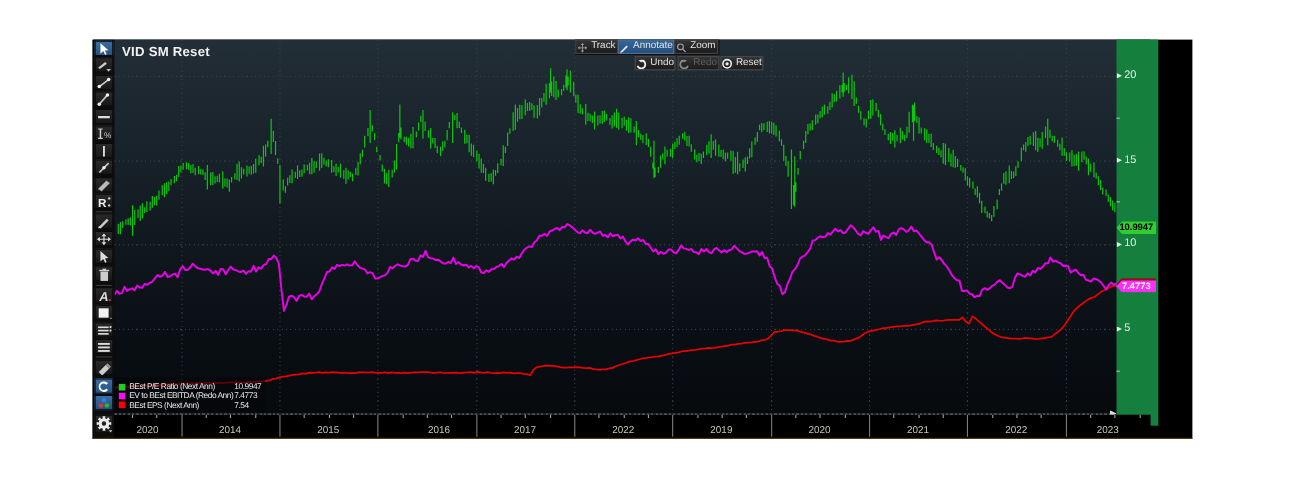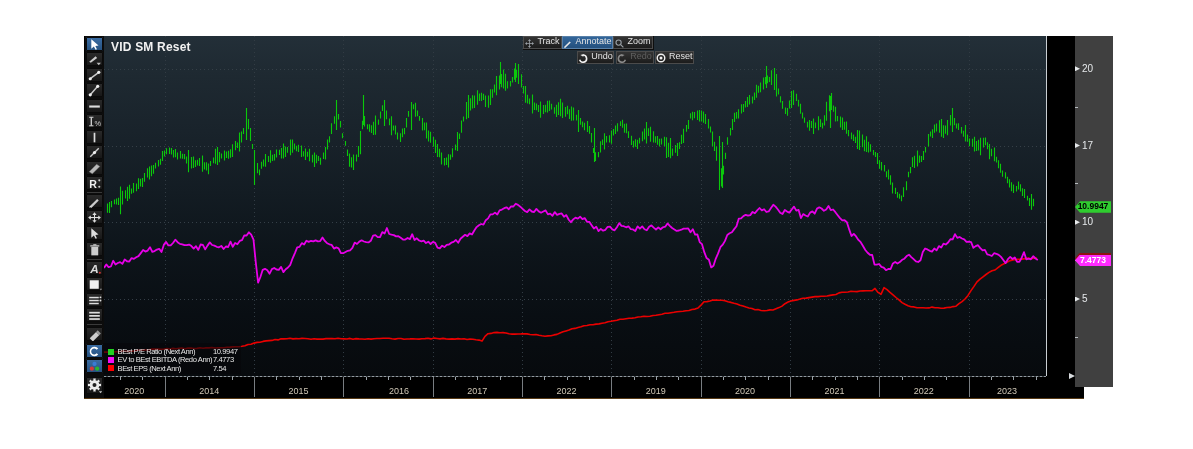--- a/index.html
+++ b/index.html
@@ -7,21 +7,21 @@
 .abs{position:absolute;}
 #panelbg{left:84px;top:36px;width:1000px;height:363px;background:#000;}
 #plot{left:104px;top:36px;width:941.5px;height:339.5px;overflow:hidden;
  background:linear-gradient(180deg,#232f38 0%,#1e2931 12%,#19232b 28%,#131c23 46%,#0d141a 64%,#090e13 82%,#070a0d 100%);}
 .gh{position:absolute;left:0;width:100%;height:1px;
  background-image:repeating-linear-gradient(90deg,#353f47 0 1px,transparent 1px 4px);}
 .gv{position:absolute;top:0;width:1px;height:100%;
  background-image:repeating-linear-gradient(180deg,#323c44 0 1px,transparent 1px 4px);}
 #xaxisline{left:104px;top:375.5px;width:941.5px;height:1px;
  background-image:repeating-linear-gradient(90deg,#939ba1 0 2px,#3f4549 2px 4px);}
-#yaxis{left:1075px;top:36px;width:37.5px;height:351px;background:#404040;}
+#yaxis{left:1015px;top:36px;width:37.5px;height:351px;background:#15803d;}
 #axline{left:1045.5px;top:36px;width:1px;height:340px;background:#c9ced2;}
 #xaxis{left:104px;top:376.5px;width:941.5px;height:21px;background:#000;overflow:hidden;}
 .ylab{position:absolute;left:7px;color:#e6e9eb;font-size:10px;line-height:10px;}
 .ytickmaj{position:absolute;left:0;width:5px;height:5px;background:#e6e9eb;
  clip-path:polygon(0 0,100% 50%,0 100%);}
 .ytickmin{position:absolute;left:0;width:3px;height:1px;background:#b7bcc0;}
 .tag{position:absolute;left:0;width:36px;height:11.5px;font-size:8.5px;line-height:11.5px;
  text-align:center;clip-path:polygon(0 50%,5px 0,100% 0,100% 100%,5px 100%);}
 .yearline{position:absolute;top:0.5px;width:1px;height:20px;background:#787d81;}
 .qtick{position:absolute;top:0;width:1px;height:3px;background:#9aa2a8;}
@@ -163,21 +163,21 @@
 <path d="M3.5 167.5V176.8M5.5 165.9V177.0M7.5 165.1V171.3M10.5 163.5V168.3M12.5 162.4V168.5M14.5 161.8V169.0M16.5 150.5V178.3M18.5 154.8V168.5M21.5 154.2V162.5M23.5 150.8V164.9M25.5 148.8V162.7M27.5 152.4V157.7M29.5 146.9V156.8M32.5 147.5V155.3M34.5 142.2V152.9M36.5 142.8V150.6M38.5 142.0V151.0M40.5 137.1V145.7M43.5 132.3V141.6M45.5 130.6V143.4M47.5 129.6V140.3M49.5 128.9V137.7M51.5 126.7V132.5M54.5 124.1V130.5M56.5 122.8V128.7M58.5 115.0V125.0M60.5 114.4V120.6M62.5 112.2V118.3M65.5 111.6V117.9M67.5 112.1V118.5M69.5 113.9V121.6M71.5 113.1V121.2M73.5 116.6V123.4M76.5 114.9V122.5M78.5 117.8V122.7M80.5 117.9V123.2M82.5 120.5V127.6M84.5 114.0V136.2M87.5 120.9V132.5M89.5 120.4V132.1M91.5 124.3V130.9M93.5 123.8V129.4M95.5 122.0V129.9M98.5 119.6V135.7M100.5 126.3V133.6M102.5 126.3V134.4M104.5 127.4V138.3M106.5 124.9V130.0M109.5 121.5V127.2M111.5 112.8V127.7M113.5 110.9V128.9M115.5 116.0V126.2M117.5 117.4V122.6M120.5 114.5V124.4M122.5 115.4V122.0M124.5 114.7V122.8M126.5 113.2V121.7M128.5 108.3V121.1M131.5 105.1V114.2M133.5 106.5V112.1M135.5 96.4V115.4M137.5 95.4V106.4M139.5 91.9V97.9M142.5 85.8V94.0M144.5 82.9V93.2M146.5 92.1V104.9M148.5 108.1V112.9M150.5 117.7V128.6M153.5 127.1V137.2M155.5 133.4V139.2M157.5 125.7V132.7M159.5 123.4V130.4M161.5 118.1V130.7M164.5 120.1V125.9M166.5 114.3V126.8M168.5 118.7V124.9M170.5 118.1V124.6M172.5 113.5V121.6M175.5 113.8V118.9M177.5 112.0V122.4M179.5 107.6V122.5M181.5 110.4V121.0M183.5 110.9V116.7M186.5 103.5V119.2M188.5 103.4V116.7M190.5 107.4V113.6M192.5 109.8V115.2M194.5 108.8V116.1M197.5 109.4V121.1M199.5 115.2V120.4M201.5 112.6V123.9M203.5 115.8V120.8M205.5 112.7V125.3M208.5 118.7V126.5M210.5 116.5V131.0M212.5 118.8V127.2M214.5 120.1V125.0M216.5 121.8V128.7M219.5 116.5V123.0M221.5 111.0V123.6M223.5 103.4V113.4M225.5 100.2V106.6M227.5 87.3V98.0M230.5 80.3V87.8M232.5 72.9V84.5M234.5 77.9V83.6M236.5 84.9V91.6M238.5 97.3V102.3M241.5 104.9V109.8M243.5 113.6V119.9M245.5 117.5V130.8M247.5 121.3V131.4M249.5 118.4V134.0M252.5 118.4V125.4M254.5 109.9V121.1M256.5 95.0V118.2M258.5 84.8V93.3M260.5 80.0V90.6M263.5 88.3V93.3M265.5 88.3V95.7M267.5 89.2V97.1M269.5 85.7V99.1M271.5 79.5V98.8M274.5 83.6V88.8M276.5 75.4V82.6M278.5 69.2V75.0M280.5 65.0V74.9M282.5 74.4V83.2M285.5 82.5V89.3M287.5 80.3V99.3M289.5 89.5V94.5M291.5 89.5V98.5M293.5 96.5V103.4M296.5 97.3V106.0M298.5 92.4V101.2M300.5 92.0V98.2M302.5 82.1V91.5M304.5 74.9V80.7M307.5 66.6V75.0M309.5 68.3V73.2M311.5 66.8V80.7M313.5 74.6V80.3M315.5 80.0V84.8M318.5 81.9V94.6M320.5 86.4V94.3M322.5 86.4V102.5M324.5 94.5V105.5M326.5 95.7V106.8M329.5 101.0V110.8M331.5 103.8V117.1M333.5 108.0V121.0M335.5 112.8V121.2M337.5 116.6V128.4M340.5 122.0V129.5M342.5 121.6V129.0M344.5 118.2V131.6M346.5 118.6V123.7M348.5 112.3V121.2M351.5 108.6V114.3M353.5 96.0V115.0M355.5 97.4V103.0M357.5 84.5V96.7M359.5 80.6V85.6M362.5 66.1V83.2M364.5 68.4V76.1M366.5 62.2V74.6M368.5 59.2V72.4M370.5 59.6V72.1M373.5 54.3V68.7M375.5 57.6V65.0M377.5 56.7V65.0M379.5 57.8V63.9M381.5 59.6V71.1M384.5 59.5V71.7M386.5 53.2V69.0M388.5 53.2V61.7M390.5 48.6V56.5M392.5 40.1V59.3M395.5 39.6V53.4M397.5 38.0V51.3M399.5 33.6V52.6M401.5 37.7V54.8M403.5 45.3V52.5M406.5 45.0V50.5M408.5 41.0V46.5M410.5 32.6V43.8M412.5 34.1V41.8M414.5 34.5V46.4M417.5 38.3V51.5M419.5 50.0V57.5M421.5 50.1V66.7M423.5 58.8V67.4M425.5 62.4V68.2M428.5 58.5V77.5M430.5 66.5V73.9M432.5 67.4V74.2M434.5 68.9V75.9M436.5 65.4V81.8M439.5 69.0V78.0M441.5 68.8V76.3M443.5 64.8V76.4M445.5 64.4V75.0M447.5 67.7V73.5M450.5 71.2V77.7M452.5 68.7V80.9M454.5 66.3V78.9M456.5 62.8V80.2M458.5 66.5V81.9M461.5 71.1V80.7M463.5 69.8V78.3M465.5 73.2V82.9M467.5 70.5V84.8M469.5 71.5V84.4M472.5 78.7V84.6M474.5 74.0V96.1M476.5 82.1V88.7M478.5 85.5V91.2M480.5 86.8V94.3M483.5 85.1V95.9M485.5 90.1V97.7M487.5 97.1V106.5M489.5 112.0V117.1M491.5 116.2V124.9M494.5 115.9V121.3M496.5 105.3V116.4M498.5 103.4V109.1M500.5 97.2V113.4M502.5 100.1V106.6M505.5 99.2V106.6M507.5 94.4V107.7M509.5 92.9V99.4M511.5 89.5V97.9M513.5 87.3V95.6M516.5 85.2V90.1M518.5 83.7V91.8M520.5 87.7V96.8M522.5 87.4V97.2M524.5 95.2V102.0M527.5 99.7V108.9M529.5 104.7V111.5M531.5 103.2V110.7M533.5 103.7V113.0M535.5 101.8V107.6M538.5 95.5V105.2M540.5 92.4V103.5M542.5 86.1V107.6M544.5 92.2V100.1M546.5 90.7V105.7M549.5 95.3V106.6M551.5 100.3V106.7M553.5 100.0V108.8M555.5 102.8V110.6M557.5 102.6V108.4M560.5 100.8V110.2M562.5 101.3V122.1M564.5 106.7V121.1M566.5 114.4V122.3M568.5 112.4V119.8M571.5 109.1V116.7M573.5 106.9V120.0M575.5 106.2V113.1M577.5 98.7V108.1M579.5 92.7V106.9M582.5 89.0V95.7M584.5 83.9V92.9M586.5 77.3V82.4M588.5 75.8V84.3M590.5 76.1V82.2M593.5 74.6V84.0M595.5 74.1V85.4M597.5 74.6V85.6M599.5 75.6V86.8M601.5 77.9V88.0M604.5 82.9V92.5M606.5 90.6V96.6M608.5 95.6V110.2M610.5 105.8V114.9M612.5 110.5V124.7M615.5 125.9V136.1M617.5 132.2V150.5M619.5 129.7V138.4M621.5 116.8V122.9M623.5 101.3V108.8M626.5 92.0V99.4M628.5 83.0V94.1M630.5 76.7V86.1M632.5 76.0V82.7M634.5 73.3V82.4M637.5 68.2V77.4M639.5 68.0V76.0M641.5 64.9V71.6M643.5 60.9V70.9M645.5 58.9V68.4M648.5 60.5V67.4M650.5 56.4V64.0M652.5 48.7V61.7M654.5 49.7V56.8M656.5 46.6V56.3M659.5 41.4V53.5M661.5 41.0V48.2M663.5 39.5V47.3M665.5 41.1V46.0M667.5 34.3V48.9M670.5 39.7V45.1M672.5 37.9V60.4M674.5 52.6V58.4M676.5 60.2V66.5M678.5 65.1V72.8M681.5 71.4V77.9M683.5 72.0V79.8M685.5 64.6V72.4M687.5 54.9V71.9M689.5 54.3V69.1M692.5 57.7V64.9M694.5 63.8V70.6M696.5 67.7V77.8M698.5 76.5V82.4M700.5 81.4V86.7M703.5 85.7V91.6M705.5 84.1V94.8M707.5 85.0V92.0M709.5 82.5V98.1M711.5 86.5V92.3M714.5 80.2V94.3M716.5 83.3V90.9M718.5 86.7V92.4M720.5 79.3V89.4M722.5 65.7V84.7M725.5 59.3V75.2M727.5 57.1V74.1M729.5 69.5V75.8M731.5 70.8V85.4M733.5 79.9V85.3M736.5 80.5V91.6M738.5 81.6V93.9M740.5 85.8V93.7M742.5 85.4V97.7M744.5 94.1V100.3M747.5 96.5V103.2M749.5 98.4V104.9M751.5 100.7V107.0M753.5 93.9V112.9M755.5 94.4V114.1M758.5 98.5V111.2M760.5 103.7V115.3M762.5 100.2V116.0M764.5 105.8V116.4M766.5 108.3V115.8M769.5 114.1V119.3M771.5 116.1V121.0M773.5 117.0V128.1M775.5 124.3V132.7M777.5 125.9V134.4M780.5 129.1V135.5M782.5 135.3V141.2M784.5 133.4V143.6M786.5 139.3V148.7M788.5 146.5V157.6M791.5 151.8V157.9M793.5 156.1V161.8M795.5 157.7V162.7M797.5 159.5V165.2M799.5 151.3V161.1M802.5 145.3V154.2M804.5 135.8V141.2M806.5 130.9V137.3M808.5 121.2V131.0M810.5 119.7V131.9M813.5 114.5V130.5M815.5 119.5V126.7M817.5 120.0V125.9M819.5 115.1V124.0M821.5 110.9V116.4M824.5 98.1V110.6M826.5 95.4V100.5M828.5 93.2V101.9M830.5 88.5V96.8M832.5 87.4V95.5M835.5 84.3V96.7M837.5 83.0V100.7M839.5 89.3V102.1M841.5 89.6V97.7M843.5 84.0V99.3M846.5 79.1V89.5M848.5 75.3V88.0M850.5 81.9V89.2M852.5 87.5V92.5M854.5 87.3V94.1M857.5 91.1V97.5M859.5 94.7V100.8M861.5 88.9V105.5M863.5 98.5V105.8M865.5 102.5V110.3M868.5 102.7V110.8M870.5 100.7V115.4M872.5 105.0V114.9M874.5 103.8V114.6M876.5 101.8V119.2M879.5 101.7V111.5M881.5 101.5V109.3M883.5 106.3V113.3M885.5 108.0V123.3M887.5 112.7V120.2M890.5 111.6V125.2M892.5 120.8V126.6M894.5 124.2V132.3M896.5 127.7V136.7M898.5 134.5V140.8M901.5 136.2V142.5M903.5 140.8V147.3M905.5 143.2V151.4M907.5 146.2V155.3M909.5 148.5V157.0M912.5 150.1V155.5M914.5 145.6V153.4M916.5 148.2V155.6M918.5 152.2V160.0M920.5 153.1V161.9M923.5 159.7V164.6M925.5 162.0V170.1M927.5 158.0V173.7M929.5 162.8V170.3M142.5 72.0V104.0M150.5 114.0V149.0M232.5 64.0V94.0M259.5 59.0V89.0M280.5 64.0V90.0M307.5 66.0V94.0M364.5 59.0V82.0M396.5 26.0V48.0M411.5 27.0V46.0M414.5 28.0V48.0M490.5 92.0V126.0M566.5 102.0V122.0M615.5 100.0V154.0M618.5 106.0V152.0M662.5 30.0V52.0M670.5 32.0V54.0M726.5 60.0V92.0M848.5 72.0V96.0" stroke="#0bc80b" stroke-width="1.1" fill="none"></path>
 <path d="M0.0 231.9L2.3 228.4L4.6 231.2L6.9 230.5L9.2 224.8L11.5 228.5L13.8 227.0L16.1 226.1L18.4 227.9L20.7 223.5L23.0 225.3L25.3 225.5L27.6 222.1L29.9 222.9L32.2 221.2L34.5 220.1L36.8 217.1L39.1 214.0L41.4 215.6L43.7 214.6L46.0 211.2L48.3 215.8L50.6 215.1L52.9 213.6L55.2 212.8L57.5 216.1L59.8 208.9L62.1 205.9L64.4 209.4L66.7 209.4L69.0 207.0L71.3 203.7L73.6 206.2L75.9 207.9L78.2 208.3L80.5 209.1L82.8 209.2L85.1 208.6L87.4 210.1L89.7 212.6L92.0 210.2L94.3 213.9L96.6 208.5L98.9 208.8L101.2 213.4L103.5 209.6L105.8 206.4L108.1 209.0L110.4 209.6L112.7 210.8L115.0 211.3L117.3 209.9L119.6 213.0L121.9 210.5L124.2 211.0L126.5 205.7L128.8 210.8L131.1 207.0L133.4 208.2L135.7 204.9L138.0 204.1L140.3 199.4L142.6 199.5L144.9 196.3L147.2 198.6L149.5 203.7L151.8 226.5L154.1 246.6L156.4 241.0L158.7 233.8L161.0 232.8L163.3 234.2L165.6 237.7L167.9 233.1L170.2 232.0L172.5 233.5L174.8 233.9L177.1 230.9L179.4 236.1L181.7 233.3L184.0 231.5L186.3 228.8L188.6 222.3L190.9 217.1L193.2 211.3L195.5 210.9L197.8 207.1L200.1 208.5L202.4 204.7L204.7 205.9L207.0 204.8L209.3 205.4L211.6 204.4L213.9 205.4L216.2 205.1L218.5 201.5L220.8 204.9L223.1 207.2L225.4 208.3L227.7 208.9L230.0 212.6L232.3 211.4L234.6 212.3L236.9 217.1L239.2 217.2L241.5 216.0L243.8 214.8L246.1 214.3L248.4 211.9L250.7 206.6L253.0 208.0L255.3 205.6L257.6 204.3L259.9 205.5L262.2 206.1L264.5 206.4L266.8 204.8L269.1 199.7L271.4 199.1L273.7 201.1L276.0 201.2L278.3 196.1L280.6 197.5L282.9 192.0L285.2 198.0L287.5 198.7L289.8 199.1L292.1 200.4L294.4 200.2L296.7 201.8L299.0 203.5L301.3 203.6L303.6 202.0L305.9 203.1L308.2 198.2L310.5 204.0L312.8 202.3L315.1 204.5L317.4 205.4L319.7 204.6L322.0 207.1L324.3 205.7L326.6 208.0L328.9 205.9L331.2 206.9L333.5 211.7L335.8 212.3L338.1 209.7L340.4 211.1L342.7 208.8L345.0 208.5L347.3 206.7L349.6 205.9L351.9 204.0L354.2 206.8L356.5 202.8L358.8 200.8L361.1 198.8L363.4 200.1L365.7 197.4L368.0 198.5L370.3 194.5L372.6 191.1L374.9 189.2L377.2 188.0L379.5 188.6L381.8 184.2L384.1 182.4L386.4 178.4L388.7 178.4L391.0 176.6L393.3 178.5L395.6 174.4L397.9 173.6L400.2 172.2L402.5 171.3L404.8 173.2L407.1 170.3L409.4 170.5L411.7 167.7L414.0 168.9L416.3 170.7L418.6 172.8L420.9 175.0L423.2 176.1L425.5 173.4L427.8 175.5L430.1 176.0L432.4 172.9L434.7 175.4L437.0 176.7L439.3 175.5L441.6 174.4L443.9 178.4L446.2 177.6L448.5 179.8L450.8 176.1L453.1 178.8L455.4 177.9L457.7 177.4L460.0 180.7L462.3 179.1L464.6 183.5L466.9 186.3L469.2 183.4L471.5 181.7L473.8 182.6L476.1 180.7L478.4 183.1L480.7 182.1L483.0 185.8L485.3 185.8L487.6 189.2L489.9 192.6L492.2 190.7L494.5 195.1L496.8 192.9L499.1 194.7L501.4 193.8L503.7 190.8L506.0 190.7L508.3 193.3L510.6 194.3L512.9 191.2L515.2 187.1L517.5 189.8L519.8 190.2L522.1 191.3L524.4 190.3L526.7 193.1L529.0 193.4L531.3 195.0L533.6 190.4L535.9 192.7L538.2 190.4L540.5 193.2L542.8 194.3L545.1 190.7L547.4 189.4L549.7 191.6L552.0 193.5L554.3 191.4L556.6 193.2L558.9 191.3L561.2 190.7L563.5 187.4L565.8 189.8L568.1 192.0L570.4 193.4L572.7 194.9L575.0 194.5L577.3 193.7L579.6 192.6L581.9 192.7L584.2 192.4L586.5 196.3L588.8 193.2L591.1 198.7L593.4 198.4L595.7 206.1L598.0 208.2L600.3 216.2L602.6 222.1L604.9 223.7L607.2 231.4L609.5 229.8L611.8 222.6L614.1 217.4L616.4 211.2L618.7 208.7L621.0 204.9L623.3 199.0L625.6 197.3L627.9 196.2L630.2 193.1L632.5 190.3L634.8 182.6L637.1 182.3L639.4 180.1L641.7 178.8L644.0 179.7L646.3 179.1L648.6 175.9L650.9 177.3L653.2 174.4L655.5 172.0L657.8 174.4L660.1 173.2L662.4 176.0L664.7 175.4L667.0 172.0L669.3 168.8L671.6 170.6L673.9 173.5L676.2 176.7L678.5 178.0L680.8 174.0L683.1 175.6L685.4 176.6L687.7 173.5L690.0 170.6L692.3 174.6L694.6 173.9L696.9 182.1L699.2 178.1L701.5 179.5L703.8 180.5L706.1 176.6L708.4 175.4L710.7 177.7L713.0 172.6L715.3 171.3L717.6 172.5L719.9 174.8L722.2 173.4L724.5 169.9L726.8 174.2L729.1 173.5L731.4 176.2L733.7 179.2L736.0 182.1L738.3 184.3L740.6 184.2L742.9 186.2L745.2 193.4L747.5 200.0L749.8 197.9L752.1 200.4L754.4 203.9L756.7 206.2L759.0 210.0L761.3 214.0L763.6 216.8L765.9 218.8L768.2 219.0L770.5 228.6L772.8 228.6L775.1 228.0L777.4 230.9L779.7 231.7L782.0 234.2L784.3 233.0L786.6 233.0L788.9 227.4L791.2 226.0L793.5 227.5L795.8 226.1L798.1 223.8L800.4 222.7L802.7 220.1L805.0 218.7L807.3 221.1L809.6 223.2L811.9 225.4L814.2 226.0L816.5 224.3L818.8 216.1L821.1 212.5L823.4 213.4L825.7 214.8L828.0 215.6L830.3 212.5L832.6 214.4L834.9 210.1L837.2 211.6L839.5 207.6L841.8 208.5L844.1 206.5L846.4 203.2L848.7 203.4L851.0 198.1L853.3 201.9L855.6 201.0L857.9 202.5L860.2 203.3L862.5 205.8L864.8 205.6L867.1 206.1L869.4 211.8L871.7 210.1L874.0 209.2L876.3 212.1L878.6 214.3L880.9 213.8L883.2 218.3L885.5 219.0L887.8 220.0L890.1 217.2L892.4 217.8L894.7 218.9L897.0 220.9L899.3 224.0L901.6 227.1L903.9 223.2L906.2 220.9L908.5 223.0L910.8 221.5L913.1 225.9L915.4 225.9L917.7 221.7L920.0 216.2L922.3 223.3L924.6 222.7L926.9 223.3L929.2 220.2L931.5 222.5L933.8 223.9" fill="none" stroke="#e800e8" stroke-width="1.8" stroke-linejoin="round"></path>
 </svg>
 </div>
 <div id="xaxisline" class="abs"></div>
 <div id="axline" class="abs"></div>
 <div id="yaxis" class="abs">
 <div class="ytickmaj" style="top:30.3px"></div>
 <div class="ylab" style="top:27.8px">20</div>
 <div class="ytickmaj" style="top:107.1px"></div>
-<div class="ylab" style="top:104.6px">17</div>
+<div class="ylab" style="top:104.6px">15</div>
 <div class="ytickmaj" style="top:183.8px"></div>
 <div class="ylab" style="top:181.3px">10</div>
 <div class="ytickmaj" style="top:260.6px"></div>
 <div class="ylab" style="top:258.1px">5</div>
 <div class="ytickmin" style="top:70.7px"></div>
 <div class="ytickmin" style="top:147.4px"></div>
 <div class="ytickmin" style="top:224.2px"></div>
 <div class="ytickmin" style="top:300.9px"></div>
 <div class="tag" style="top:165.3px;background:#2fcd2f;color:#000;font-weight:bold">10.9947</div>
 <div class="tag" style="top:216.5px;background:#8e1212;color:#8e1212">7.54</div>

